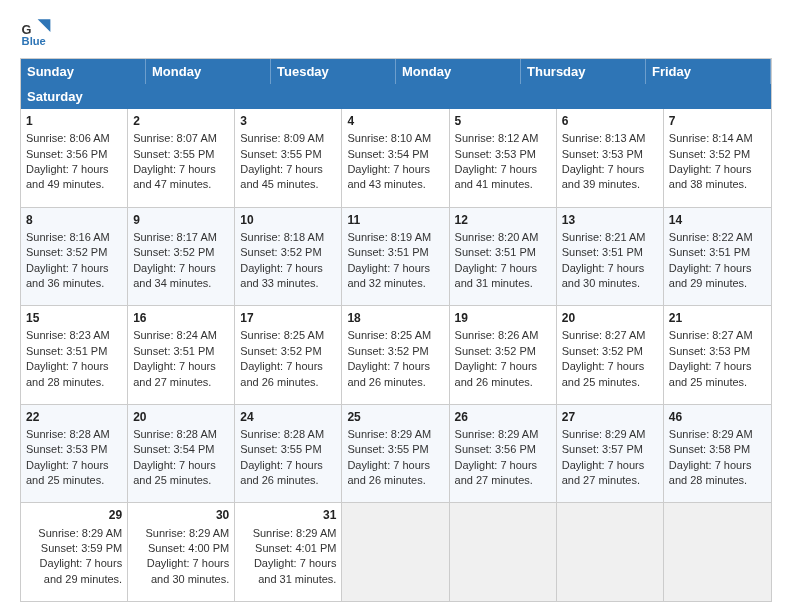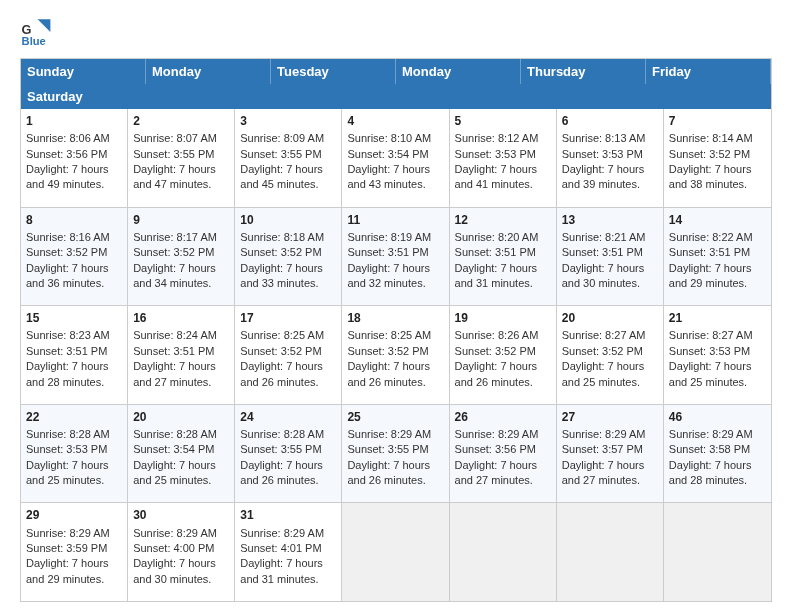--- a/index.html
+++ b/index.html
@@ -70,21 +70,21 @@
       flex: 1;
       display: flex;
       flex-direction: column;
     }
     .cal-row {
       display: grid;
       grid-template-columns: repeat(7, 1fr);
       flex: 1;
       border-bottom: 1px solid #ccc;
     }
-    .cal-row:last-child { border-bottom: none; }
+    .cal-row:last-child { border-bottom: none; text-align: right; }
     .cal-cell {
       padding: 4px 5px;
       border-right: 1px solid #ccc;
       font-size: 9.5px;
       color: #333;
       line-height: 1.35;
       background: #fff;
       vertical-align: top;
       min-height: 0;
     }

